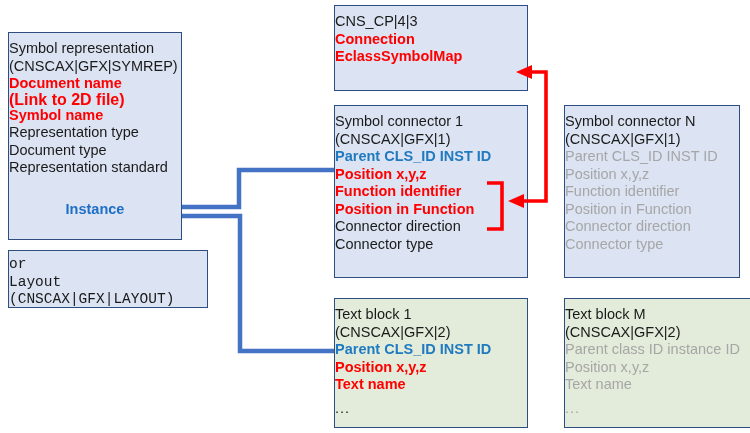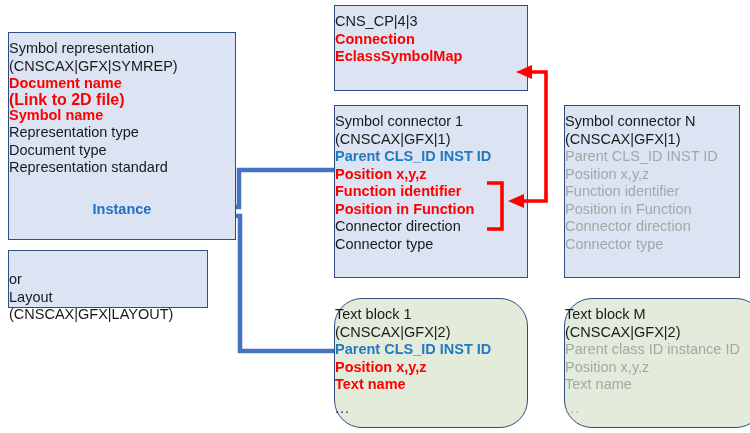--- a/index.html
+++ b/index.html
@@ -25,21 +25,21 @@
     box-sizing: border-box;
     border: 1.6px solid #2e4d80;
     display: flex;
     flex-direction: column;
     align-items: flex-start;
     justify-content: flex-start;
     text-align: center;
     z-index: 3;
   }
   .box.blue  { background: #dce3f2; }
-  .box.green { background: #e3ecda; border-radius: 28px; }
+  .box.green { background: #e3ecda; }
 
   .line {
     font-size: 14.5px;
     line-height: 17.5px;
     color: #1a1a1a;
     white-space: nowrap;
   }
   .line.red    { color: #ff0000; font-weight: bold; }
   .line.redsm  { color: #ff0000; font-weight: bold; font-size: 16px; line-height: 14px; }
   .line.blue   { color: #1f7ac0; font-weight: bold; }
@@ -79,33 +79,33 @@
       <path d="M 348 170 L 239 170 L 239 207 L 118 207"></path>
 
       <path d="M 348 351 L 240 351 L 240 216 L 118 216"></path>
     </g>
     <g fill="#4472c4">
       <polygon points="104,207 120,200 120,214"></polygon>
       <polygon points="104,216 120,209 120,223"></polygon>
     </g>
   </svg>
 
-  <div class="box blue" style="left:8px; top:32px; width:228px; height:208px; padding-top:7px;">
+  <div class="box blue" style="left:8px; top:32px; width:174px; height:208px; padding-top:7px;">
     <div class="line">Symbol representation</div>
     <div class="line">(CNSCAX|GFX|SYMREP)</div>
     <div class="line red">Document name</div>
     <div class="line redsm">(Link to 2D file)</div>
     <div class="line red">Symbol name</div>
     <div class="line">Representation type</div>
     <div class="line">Document type</div>
     <div class="line">Representation standard</div>
     <div class="line instance" style="position:absolute; left:0; right:0; top:168px;">Instance</div>
   </div>
 
-  <div class="box blue" style="left:8px; top:250px; width:200px; height:58px; padding-top:20px;">
+  <div class="box blue" style="left:8px; top:250px; width:200px; height:58px; padding-top:5px;font-family:Liberation Mono, monospace;">
     <div class="line">or</div>
     <div class="line">Layout</div>
     <div class="line">(CNSCAX|GFX|LAYOUT)</div>
   </div>
 
   <div class="box blue" style="left:334px; top:5px; width:194px; height:86px; padding-top:7px;">
     <div class="line">CNS_CP|4|3</div>
     <div class="line red">Connection</div>
     <div class="line red">EclassSymbolMap</div>
   </div>

